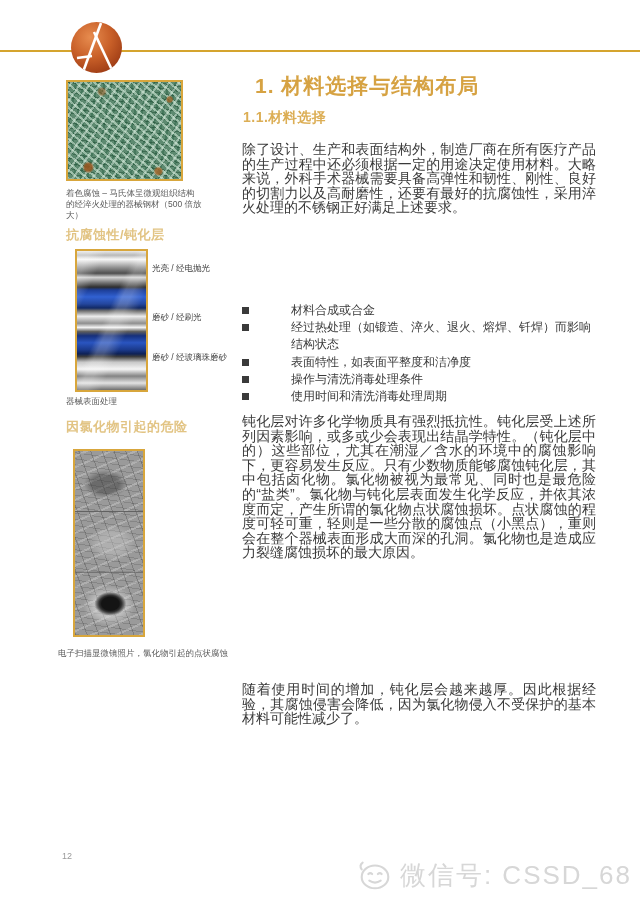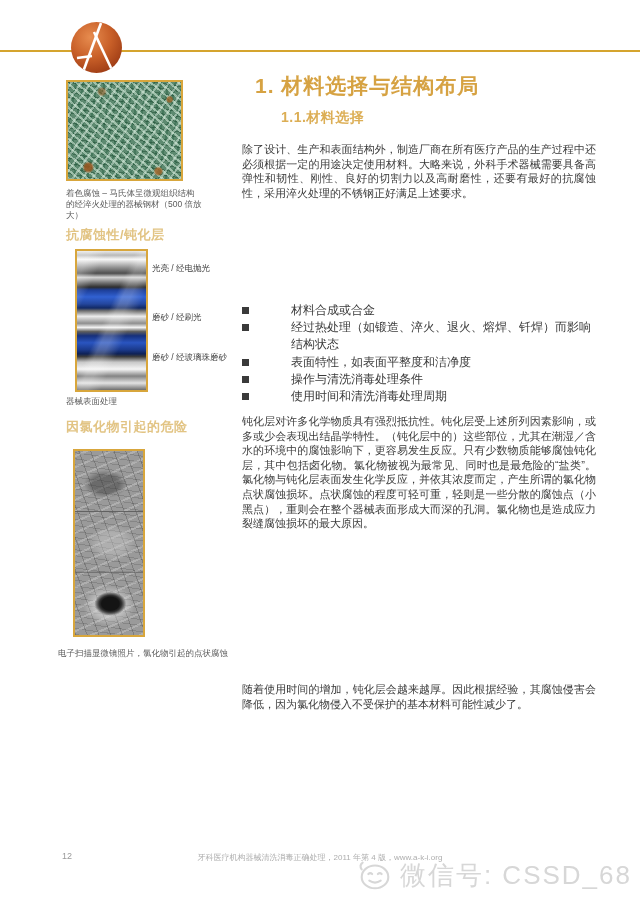--- a/index.html
+++ b/index.html
@@ -51,22 +51,22 @@
 
   .side-heading{position:absolute;left:66px;font-size:13px;font-weight:bold;color:#e2c484;letter-spacing:.5px;}
   .sh1{top:226px;}
   .sh2{top:418px;}
 
   .fig2-label{position:absolute;left:152px;font-size:8.5px;color:#3f3f3f;white-space:nowrap;}
   .fl0{top:263px;} .fl1{top:312px;} .fl2{top:352px;}
 
   
   .title{position:absolute;left:243px;top:72px;font-size:21px;font-weight:bold;color:#d6a242;letter-spacing:1px;margin-left:12px;}
-  .subtitle{position:absolute;left:243px;top:109px;font-size:14px;font-weight:bold;color:#dcae55;letter-spacing:.5px;margin-left:38px;}
-  .para{position:absolute;left:242px;width:354px;font-size:11px;line-height:14.6px;color:#3a3a3a;text-align:justify;}
+  .subtitle{position:absolute;left:243px;top:109px;font-size:14px;font-weight:bold;color:#dcae55;letter-spacing:.5px;}
+  .para{position:absolute;left:242px;width:354px;font-size:14px;line-height:14.6px;color:#3a3a3a;text-align:justify;}
   .p1{top:142px;} .p2{top:226px;} .p3{top:414px;} .p4{top:682px;}
   .bullets{position:absolute;left:242px;top:302px;width:354px;}
   .bullet-row{display:flex;align-items:flex-start;font-size:12px;line-height:17.2px;color:#3a3a3a;gap:36px;}
   .sq{flex:0 0 auto;width:7px;height:7px;background:#3a3a3a;margin:5px 6px 0 0;}
   .b{font-weight:bold;}
 
   
   .page-num{position:absolute;left:62px;top:851px;font-size:9px;color:#9a9a9a;}
   .footer-text{position:absolute;left:160px;top:852px;width:320px;text-align:center;font-size:8px;color:#aeaeae;white-space:nowrap;}
   .watermark{position:absolute;right:8px;top:856px;display:flex;align-items:center;gap:6px;color:#d7d7d7;font-size:26px;letter-spacing:2px;white-space:nowrap;}
@@ -142,21 +142,20 @@
         <span class="sq"></span>
         <span>使用时间和清洗消毒处理周期</span>
       </div>
   </div>
 
   <div class="para p3">钝化层对许多化学物质具有强烈抵抗性。钝化层受上述所列因素影响，或多或少会表现出结晶学特性。（钝化层中的）这些部位，尤其在潮湿／含水的环境中的腐蚀影响下，更容易发生反应。只有少数物质能够腐蚀钝化层，其中包括卤化物。氯化物被视为最常见、同时也是最危险的“盐类”。氯化物与钝化层表面发生化学反应，并依其浓度而定，产生所谓的氯化物点状腐蚀损坏。点状腐蚀的程度可轻可重，轻则是一些分散的腐蚀点（小黑点），重则会在整个器械表面形成大而深的孔洞。氯化物也是造成应力裂缝腐蚀损坏的最大原因。</div>
 
   <div class="para p4">随着使用时间的增加，钝化层会越来越厚。因此根据经验，其腐蚀侵害会降低，因为氯化物侵入不受保护的基本材料可能性减少了。</div>
 
   <div class="page-num">12</div>
-  <div class="footer-text">牙科医疗机构器械清洗消毒正确处理，2011 年第 4 版，www.a-k-i.org</div>
 
   <div class="watermark">
     <svg width="38" height="38" viewBox="0 0 40 40">
       <g fill="none" stroke="#d7d7d7" stroke-width="2.2" stroke-linecap="round">
         <ellipse cx="20" cy="22" rx="14" ry="12"></ellipse>
         <path d="M13 19 q2 -2 4 0"></path>
         <path d="M23 19 q2 -2 4 0"></path>
         <path d="M14 26 q6 4 12 0"></path>
         <path d="M6 14 q-3 -4 1 -7"></path>
       </g>

